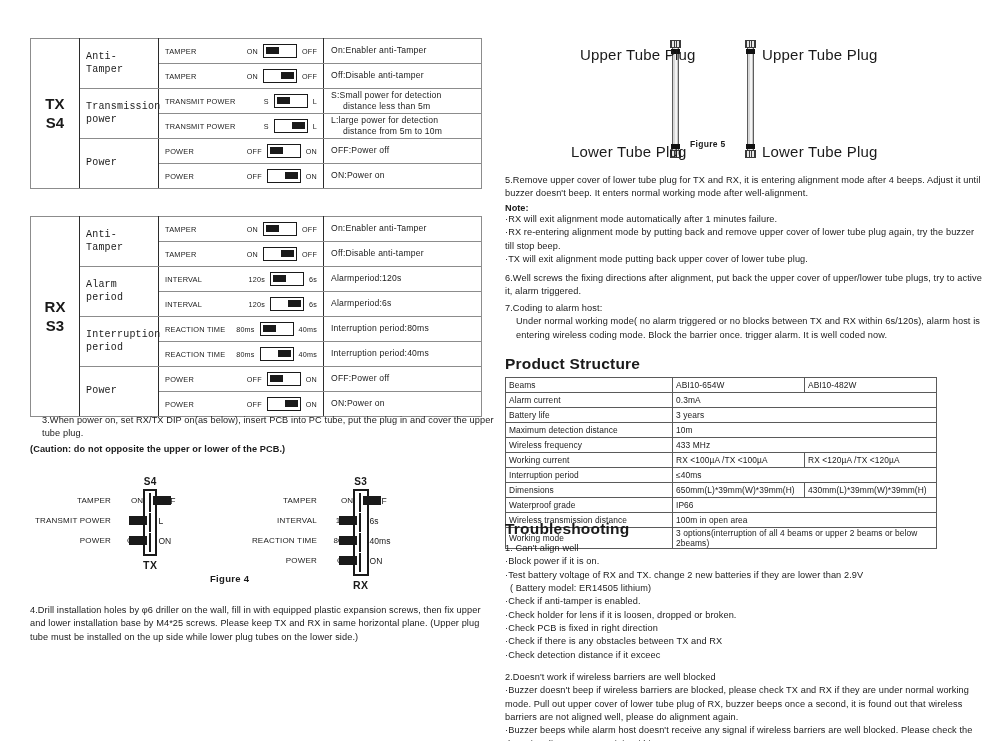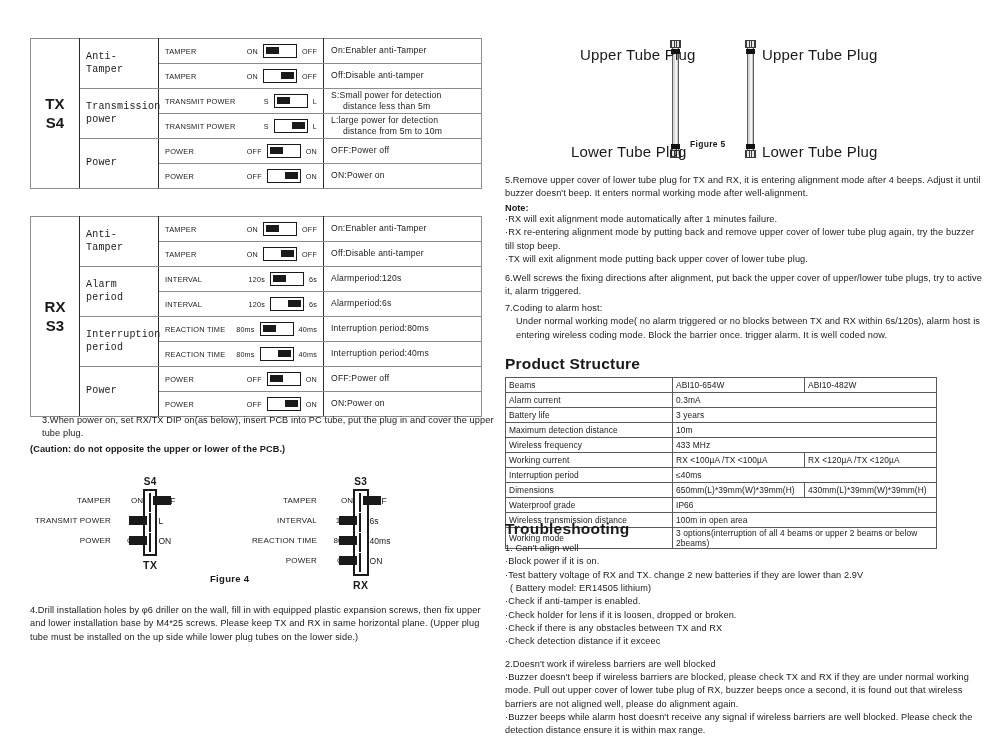--- a/index.html
+++ b/index.html
@@ -582,20 +582,21 @@
 
     <div style="position:absolute;left:0;top:520px;width:478px;">
       <div class="sec-head">Troubleshooting</div>
 
       <div class="para" style="margin-top:3px;">1. Can't align well</div>
       <div class="para">·Block power if it is on.</div>
       <div class="para">·Test battery voltage of RX and TX. change 2 new batteries if they are lower than 2.9V</div>
       <div class="para" style="padding-left:5px;">( Battery model: ER14505 lithium)</div>
       <div class="para">·Check if anti-tamper is enabled.</div>
       <div class="para">·Check holder for lens if it is loosen, dropped or broken.</div>
+      <div class="para">·Check PCB is fixed in right direction</div>
       <div class="para">·Check if there is any obstacles between TX and RX</div>
       <div class="para">·Check detection distance if it exceec</div>
 
       <div class="para" style="margin-top:9px;">2.Doesn't work if wireless barriers are well blocked</div>
       <div class="para">·Buzzer doesn't beep if wireless barriers are blocked, please check TX and RX if they are under normal working mode. Pull out upper cover of lower tube plug of RX, buzzer beeps once a second, it is found out that wireless barriers are not aligned well, please do alignment again.</div>
       <div class="para">·Buzzer beeps while alarm host doesn't receive any signal if wireless barriers are well blocked. Please check the detection distance ensure it is within max range.</div>
     </div>
   </div>
 </div>
 

